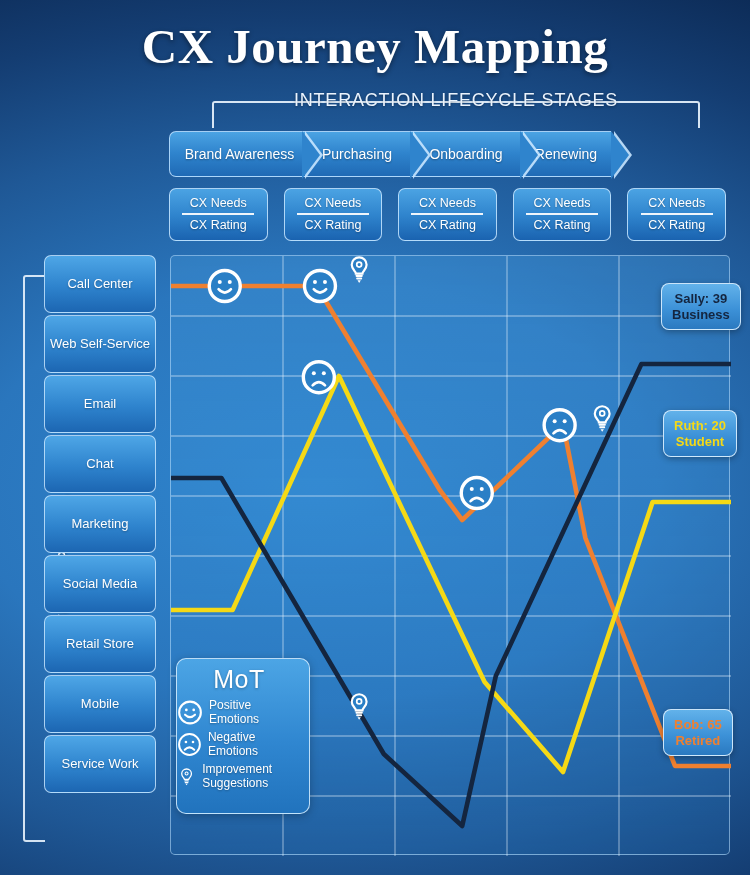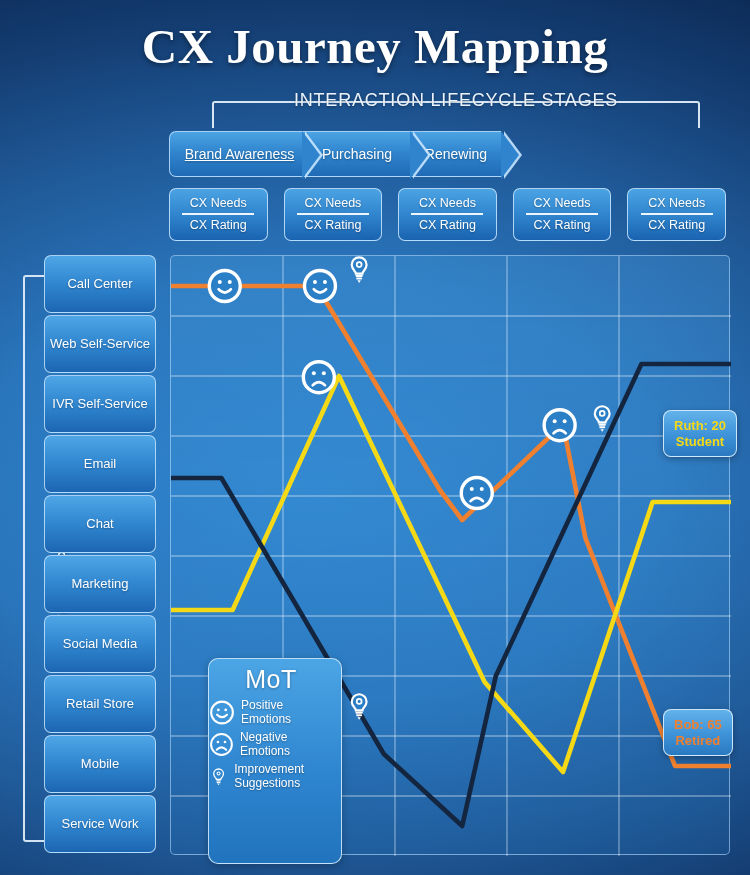--- a/index.html
+++ b/index.html
@@ -45,21 +45,21 @@
   .stages { position: absolute; left: 169px; top: 131px; width: 568px; height: 46px; display: flex; }
   .stage {
     position: relative; height: 46px;
     display: flex; align-items: center; justify-content: center;
     color: #ffffff; font-size: 14px; white-space: nowrap;
     background: linear-gradient(180deg, #4ba3e3 0%, #2f84cd 48%, #1f6ab5 100%);
     border-top: 1px solid rgba(190,225,255,.85);
     border-bottom: 1px solid rgba(190,225,255,.85);
     text-shadow: 0 1px 2px rgba(0,0,0,.35);
   }
-  .stage:first-child { border-left: 1px solid rgba(190,225,255,.85); border-radius: 7px 0 0 7px; padding-left: 6px; text-decoration: underline; }
+  .stage:first-child { border-left: 1px solid rgba(190,225,255,.85); border-radius: 7px 0 0 7px; padding-left: 6px; }
   .stage .chev {
     position: absolute; right: -17px; top: -1px; width: 0; height: 0;
     border-top: 24px solid transparent; border-bottom: 24px solid transparent;
     border-left: 18px solid #2f84cd; z-index: 3;
   }
   .stage .chev-o {
     position: absolute; right: -20px; top: -1px; width: 0; height: 0;
     border-top: 24px solid transparent; border-bottom: 24px solid transparent;
     border-left: 18px solid rgba(200,230,255,.9); z-index: 2;
   }
@@ -114,27 +114,26 @@
     position: absolute; border-radius: 8px;
     background: linear-gradient(180deg, #62b2ea 0%, #3d92d8 55%, #2a79c0 100%);
     border: 1.5px solid rgba(220,240,255,.9);
     padding: 7px 10px; text-align: center;
     font-size: 13px; font-weight: bold; line-height: 1.2;
     box-shadow: 0 2px 6px rgba(0,0,0,.3);
     white-space: nowrap;
   }
   
   .mot {
-    position: absolute; left: 176px; top: 658px; width: 134px; height: 206px;
+    position: absolute; left: 176px; top: 658px; width: 134px; height: 156px;
     border-radius: 10px;
     background: linear-gradient(180deg, #4ca5e5 0%, #2f86d0 55%, #2173bd 100%);
     border: 1.5px solid rgba(215,238,255,.85);
     box-shadow: 0 2px 8px rgba(0,0,0,.25);
     padding: 6px 8px 8px 0;
-    margin-left: 32px;
   }
   .mot-title {
     text-align: center; color: #fff; font-size: 25px; letter-spacing: .5px;
     margin-bottom: 5px; text-shadow: 0 1px 3px rgba(0,0,0,.3);
   }
   .mot-item { display: flex; align-items: center; gap: 6px; margin-bottom: 5px; justify-content: flex-end; }
   .mot-item .txt { color: #fff; font-size: 12px; line-height: 1.12; text-shadow: 0 1px 2px rgba(0,0,0,.3); }
 </style>
 </head>
 <body>
@@ -152,20 +151,25 @@
     <div class="stage" style="width:134px">
       <span>Brand Awareness</span>
       <span class="chev-o"></span>
       <span class="chev"></span>
     </div>
     <div class="stage" style="width:108px">
       <span>Purchasing</span>
       <span class="chev-o"></span>
       <span class="chev"></span>
     </div>
+    <div class="stage" style="width:110px">
+      <span>Onboarding</span>
+      <span class="chev-o"></span>
+      <span class="chev"></span>
+    </div>
     <div class="stage last" style="width:90px">
       <span>Renewing</span>
       <span class="chev-o"></span>
       <span class="chev"></span>
     </div>
   </div>
 
   <div class="cxrow">
     <div class="cxcard">
       <div class="needs">CX Needs</div>
@@ -197,23 +201,20 @@
   <div class="tp-bracket">
     <div class="tp-label">TOUCHPOINTS</div>
   </div>
 
   <div class="tp-col">
     <div class="tp">
         <span>Call Center</span>
       </div>
     <div class="tp">
         <span>Web Self-Service</span>
-      </div>
-    <div class="tp">
-        <span>IVR Self-Service</span>
       </div>
     <div class="tp">
         <span>Email</span>
       </div>
     <div class="tp">
         <span>Chat</span>
       </div>
     <div class="tp">
         <span>Marketing</span>
       </div>
@@ -302,20 +303,24 @@
             <path d="M12 2.8c-3.3 0-5.8 2.6-5.8 5.8 0 2.3 1.2 3.6 2.2 4.8.7.8 1 1.2 1 2h5.2c.05-.8.3-1.2 1-2 1-1.2 2.2-2.5 2.2-4.8 0-3.2-2.5-5.8-5.8-5.8z" fill="#2a7fc6" stroke="#fff" stroke-width="1.7"></path>
             <circle cx="12" cy="8.4" r="1.9" fill="none" stroke="#fff" stroke-width="1.35"></circle>
             <rect x="9.2" y="16.3" width="5.6" height="1.7" rx="0.6" fill="#fff"></rect>
             <rect x="9.7" y="18.5" width="4.6" height="1.5" rx="0.6" fill="#fff"></rect>
             <path d="M10.7 20.7h2.6l-1.3 2z" fill="#fff"></path>
           </g>
         </g>
     </svg>
   </div>
 
+  <div class="plabel" style="left: 661px; top: 283px; color: rgb(20, 37, 63);">
+    <div>Sally: 39</div>
+    <div>Business</div>
+  </div>
   <div class="plabel" style="left: 663px; top: 410px; color: rgb(245, 217, 22);">
     <div>Ruth: 20</div>
     <div>Student</div>
   </div>
   <div class="plabel" style="left: 663px; top: 709px; color: rgb(239, 128, 48);">
     <div>Bob: 65</div>
     <div>Retired</div>
   </div>
 
   <div class="mot">

